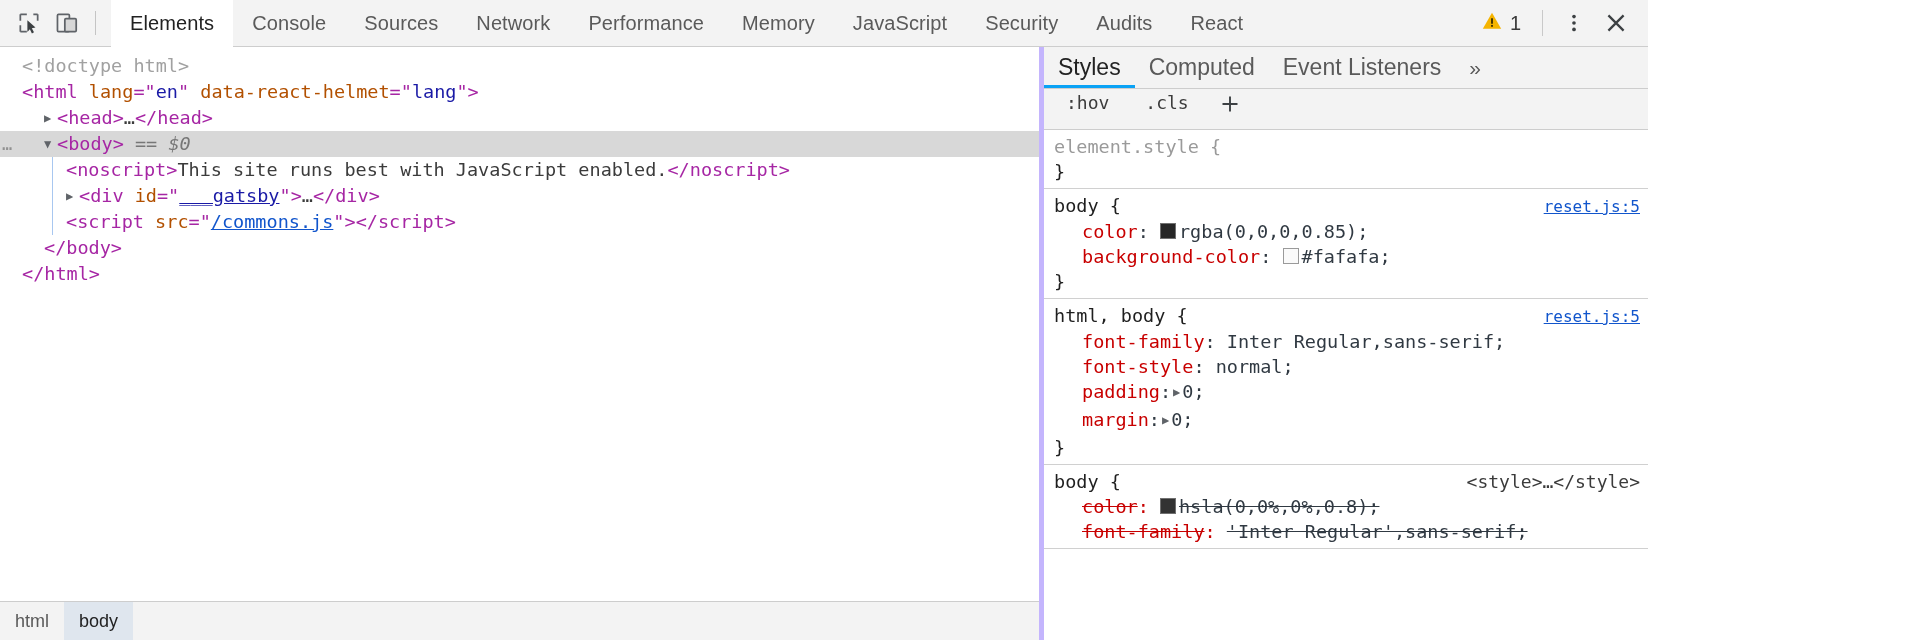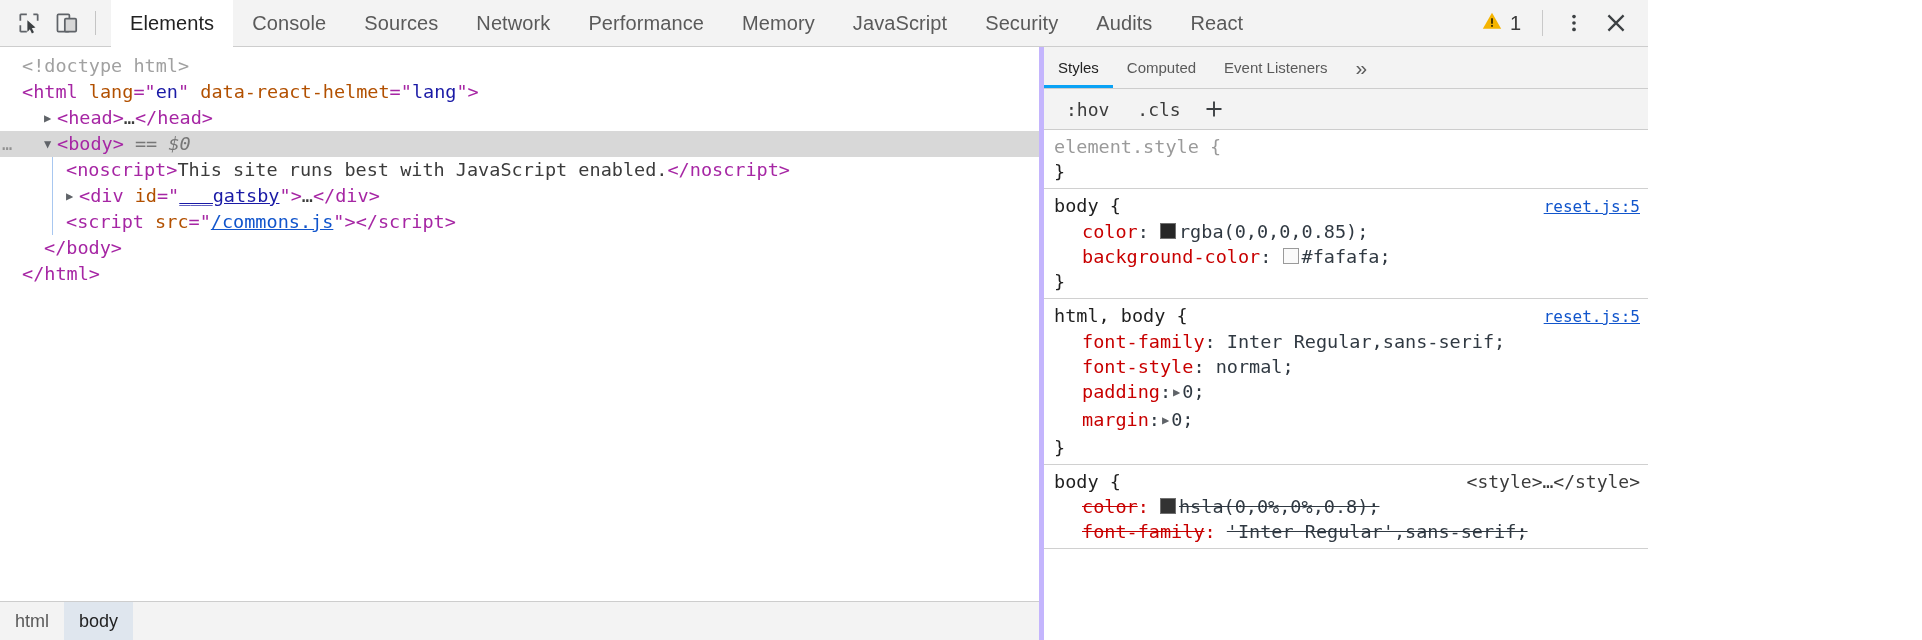--- a/index.html
+++ b/index.html
@@ -230,21 +230,21 @@
     min-height: 41px;
     background: #f3f3f3;
     border-bottom: 1px solid #cdcdcd;
     display: flex;
     align-items: stretch;
   }
   .stab {
     display: flex;
     align-items: center;
     padding: 0 14px;
-    font-size: 15px;
+    font-size: 23px;
     color: #5a5a5a;
     cursor: pointer;
     position: relative;
     white-space: nowrap;
   }
   .stab.active { color: #222; }
   .stab.active::after {
     content: "";
     position: absolute;
     left: 0; right: 0; bottom: 0;
@@ -276,22 +276,21 @@
     outline: none;
     font-family: "Liberation Sans", sans-serif;
     font-size: 19px;
     color: #303942;
     padding: 0 12px;
     margin: 3px 0 3px 8px;
   }
   .filter-input::placeholder { color: #8b8b8b; }
   .filter-btns {
     display: flex;
-    align-items: center;
-    gap: 8px;
+    gap: 16px;
     padding: 0 8px 0 12px;
   }
   .fbtn {
     font-family: "DejaVu Sans Mono", monospace;
     font-size: 18px;
     color: #3b3b3b;
     padding: 3px 10px;
     cursor: pointer;
     border-radius: 2px;
   }

